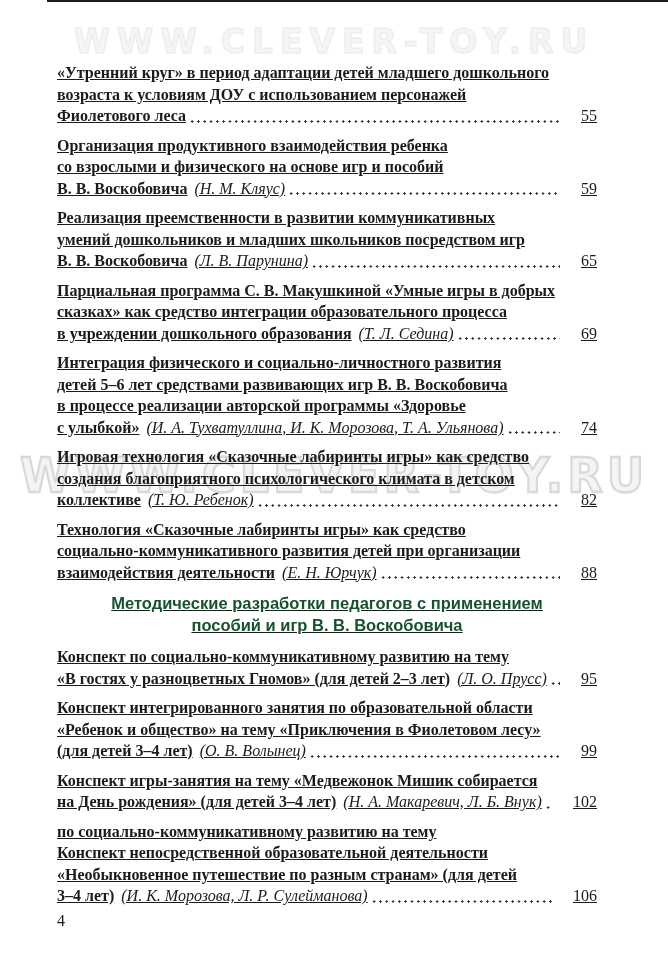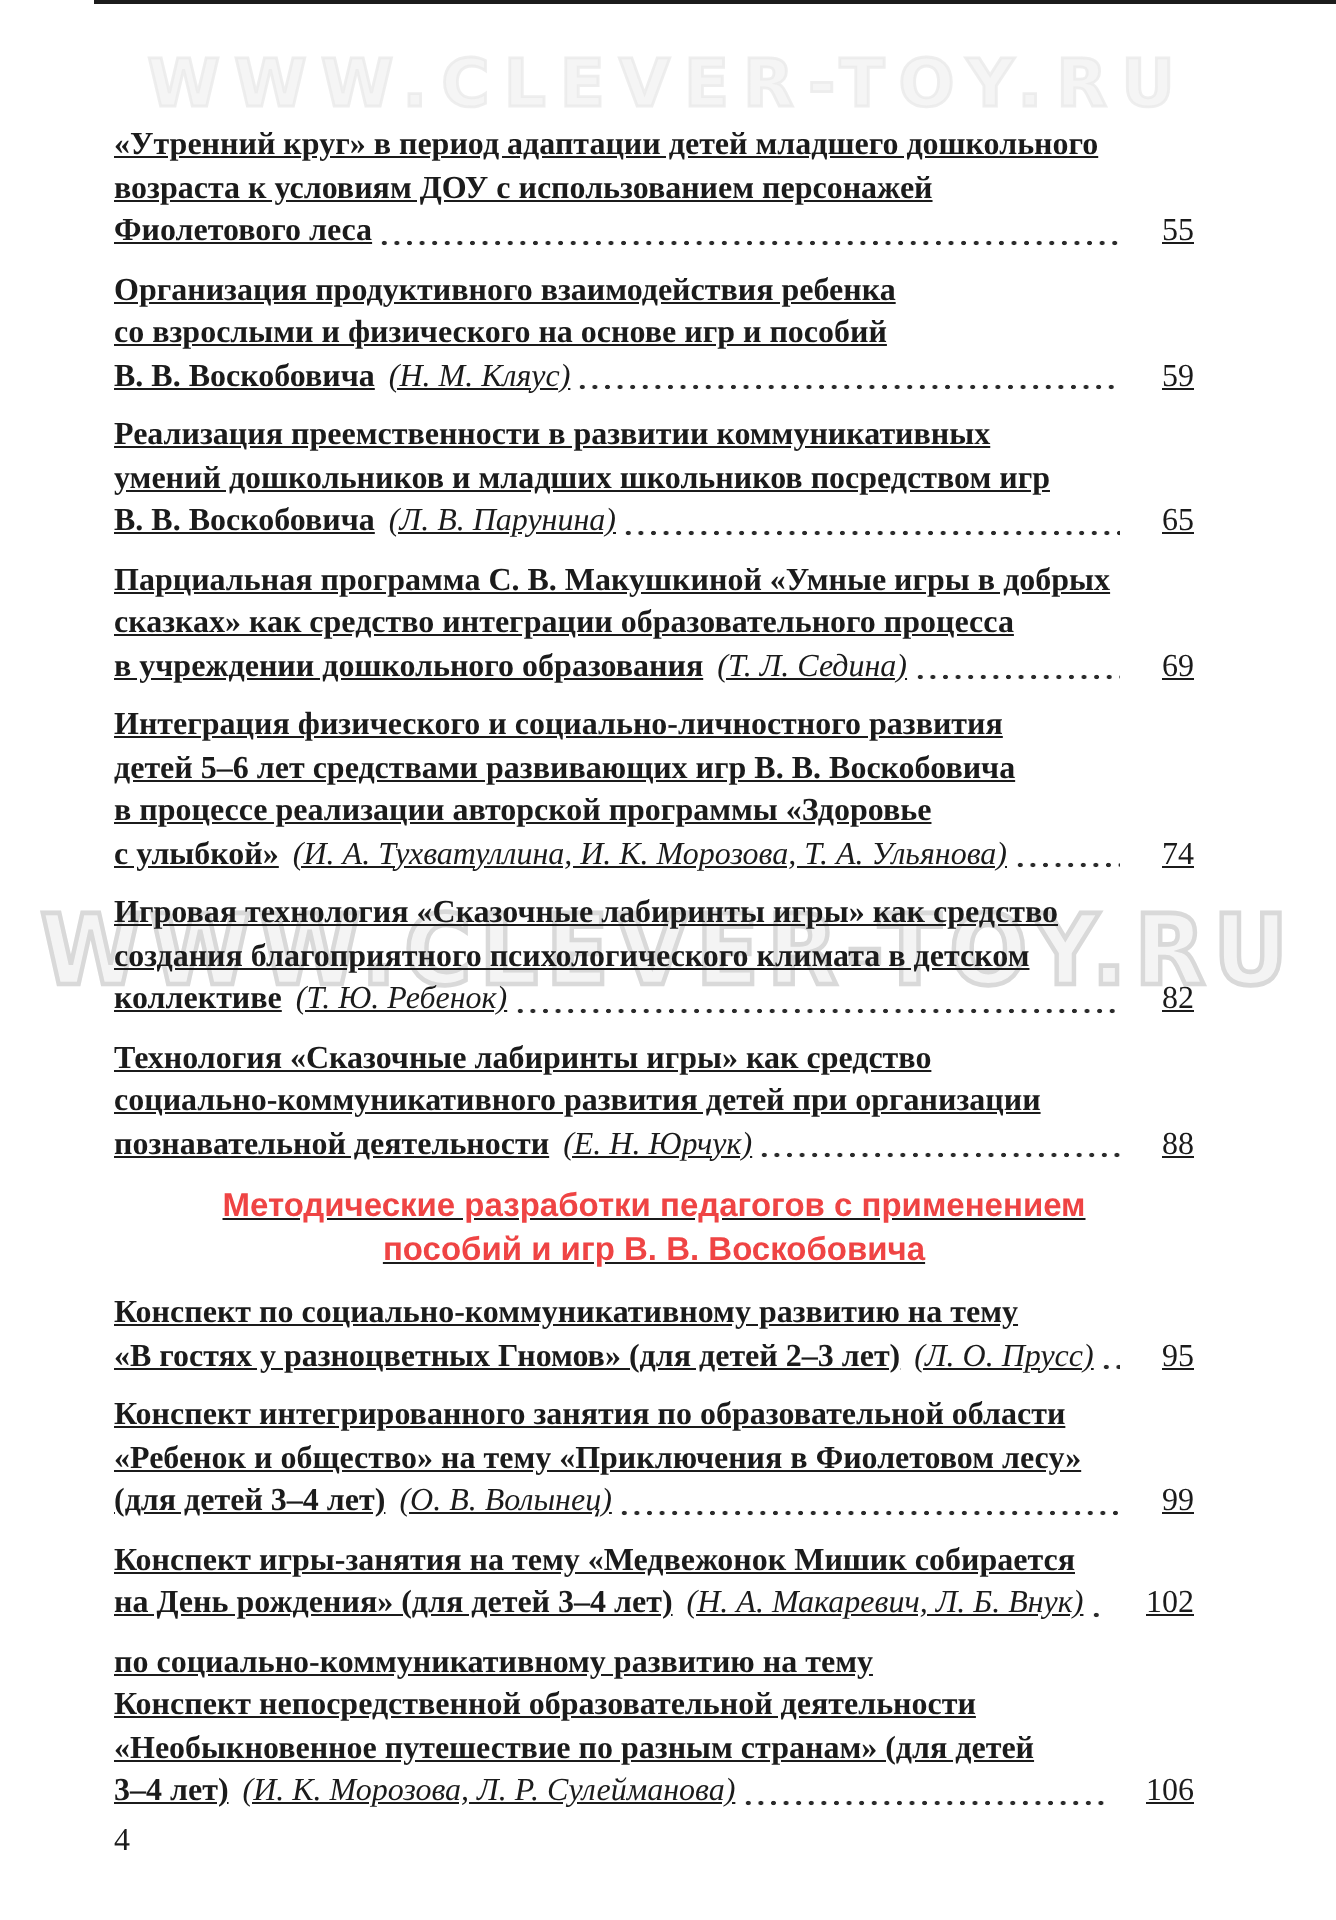--- a/index.html
+++ b/index.html
@@ -82,21 +82,21 @@
     font-weight: 400;
     margin-left: 18px;
   }
   .section-heading {
     font-family: "Liberation Sans", "DejaVu Sans", sans-serif;
     font-size: 16.5px;
     font-weight: 700;
     line-height: 22px;
     text-align: center;
     margin: 9px 0 10px 0;
-    color: #ef4444;
+    color: #14532d;
   }
   .folio {
     position: absolute;
     left: 57px;
     top: 911px;
     font-size: 16px;
     line-height: 20px;
     z-index: 2;
   }
 </style>
@@ -173,21 +173,21 @@
         <span class="authors">(Т. Ю. Ребенок)</span>
         <span class="leader"></span>
         <span class="pagenum">82</span>
       </div>
     </section>
 
     <section class="entry">
       <div class="t-line">Технология «Сказочные лабиринты игры» как средство</div>
       <div class="t-line">социально-коммуникативного развития детей при организации</div>
       <div class="lastline">
-        <span class="tail">познавательной деятельности</span>
+        <span class="tail">взаимодействия деятельности</span>
         <span class="authors">(Е. Н. Юрчук)</span>
         <span class="leader"></span>
         <span class="pagenum">88</span>
       </div>
     </section>
 
     <div class="section-heading">
       <div>Методические разработки педагогов с применением</div>
       <div>пособий и игр В. В. Воскобовича</div>
     </div>

